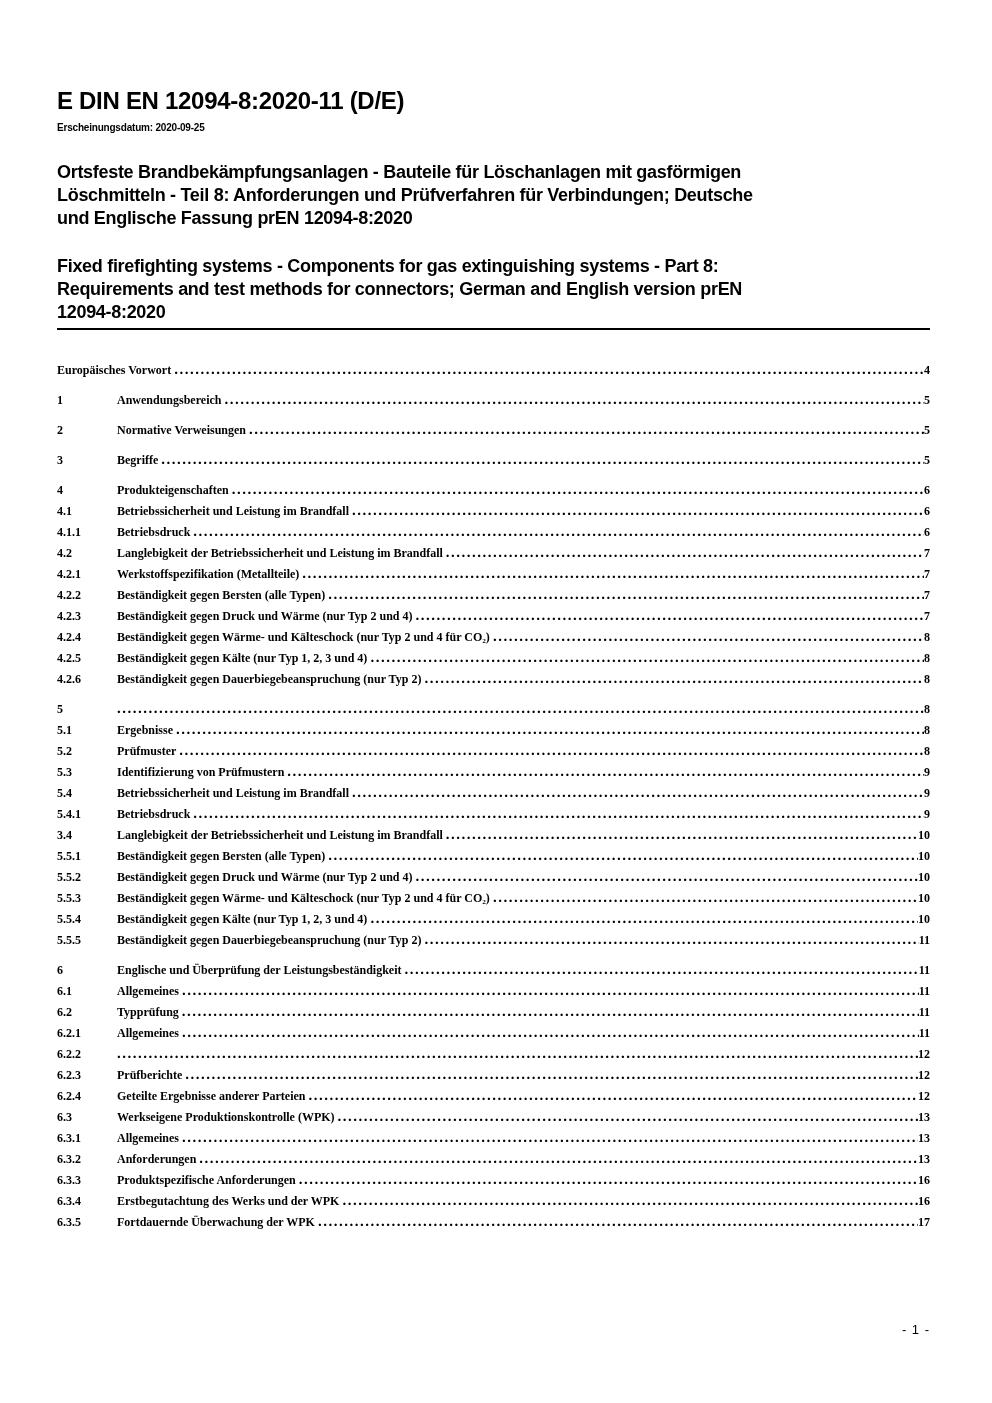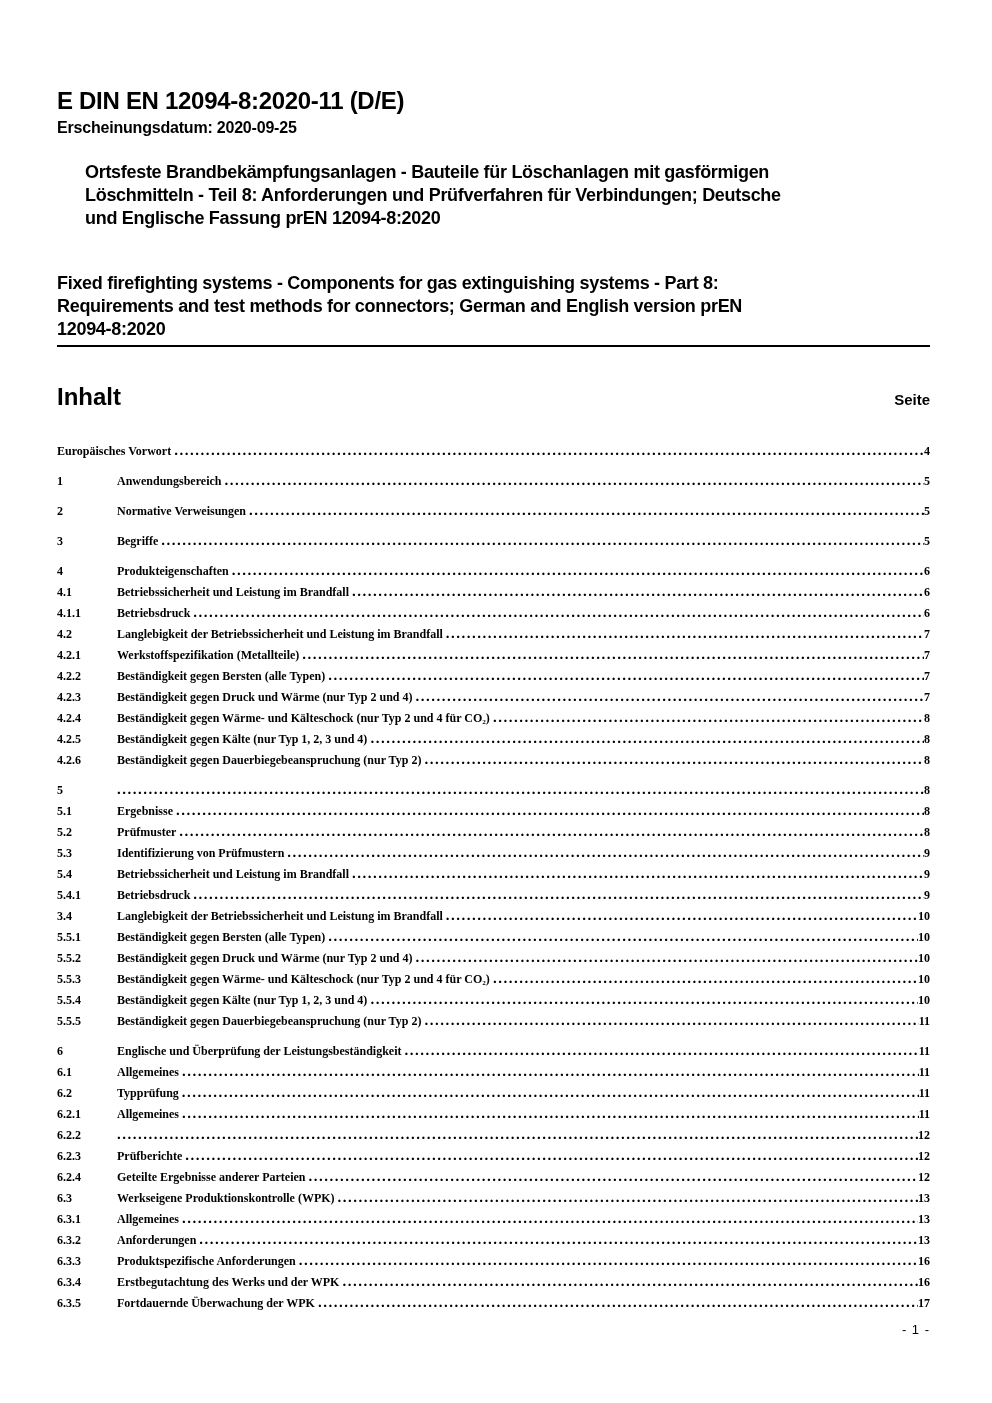--- a/index.html
+++ b/index.html
@@ -19,35 +19,35 @@
     padding: 86px 62px 0 57px; 
   }
   
   .doc-title {
     font-size: 24px;
     line-height: 30px;
     font-weight: bold;
     letter-spacing: -0.3px;
   }
   .pub-date {
-    font-size: 16px;
+    font-size: 10px;
     line-height: 18px;
     font-weight: bold;
     margin-top: 3px;
     letter-spacing: -0.2px;
   }
   .doc-subtitle {
     font-size: 18px;
     line-height: 23px;
     font-weight: bold;
     white-space: pre-line;
     letter-spacing: -0.3px;
   }
-  .doc-subtitle.de { margin-top: 24px; margin-left: 28px; }
-  .doc-subtitle.en { margin-top: 42px; }
+  .doc-subtitle.de { margin-top: 24px; }
+  .doc-subtitle.en { margin-top: 25px; }
   .rule {
     border: none;
     border-top: 2px solid #000000;
     margin-top: 4px;
   }
   
   .toc-head {
     display: flex;
     justify-content: space-between;
     align-items: baseline;
@@ -120,24 +120,20 @@
       <p class="doc-subtitle de">Ortsfeste Brandbekämpfungsanlagen - Bauteile für Löschanlagen mit gasförmigen
 Löschmitteln - Teil 8: Anforderungen und Prüfverfahren für Verbindungen; Deutsche
 und Englische Fassung prEN 12094-8:2020</p>
       <p class="doc-subtitle en">Fixed firefighting systems - Components for gas extinguishing systems - Part 8:
 Requirements and test methods for connectors; German and English version prEN
 12094-8:2020</p>
     </header>
 
     <hr class="rule">
 
-    <div class="toc-head">
-      <h2 class="toc-heading">Inhalt</h2>
-      <span class="toc-page-label">Seite</span>
-    </div>
 
     <nav class="toc" id="toc">
         <div class="toc-row major">
           <span class="toc-title">Europäisches Vorwort</span>
           <span class="leader"></span>
           <span class="toc-page">4</span>
         </div>
         <div class="toc-row major">
           <span class="toc-num">1</span>
           <span class="toc-title">Anwendungsbereich</span>

